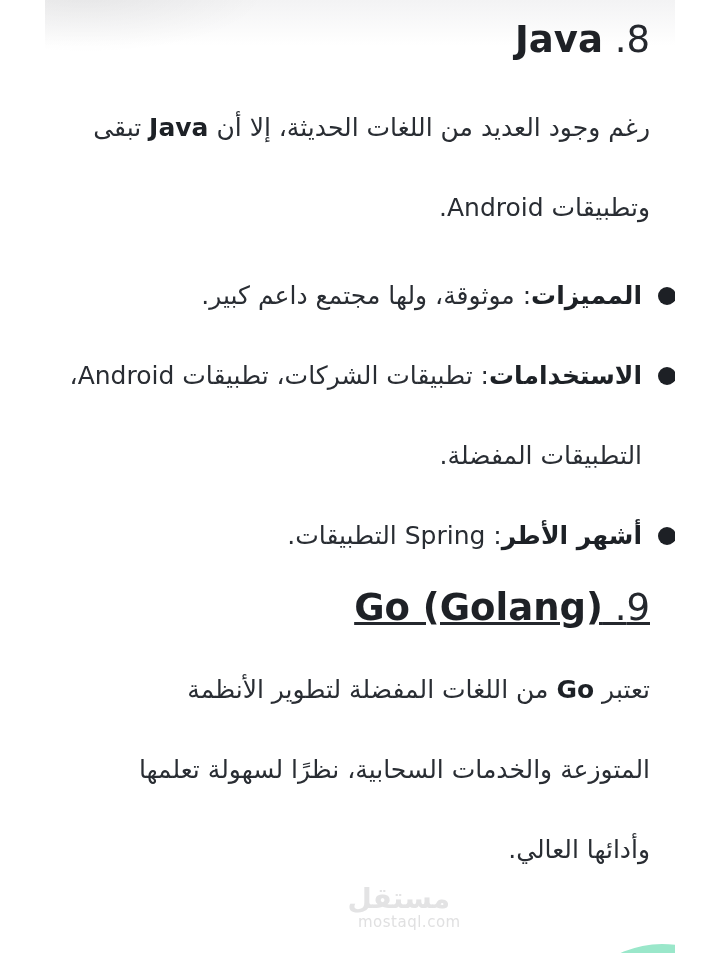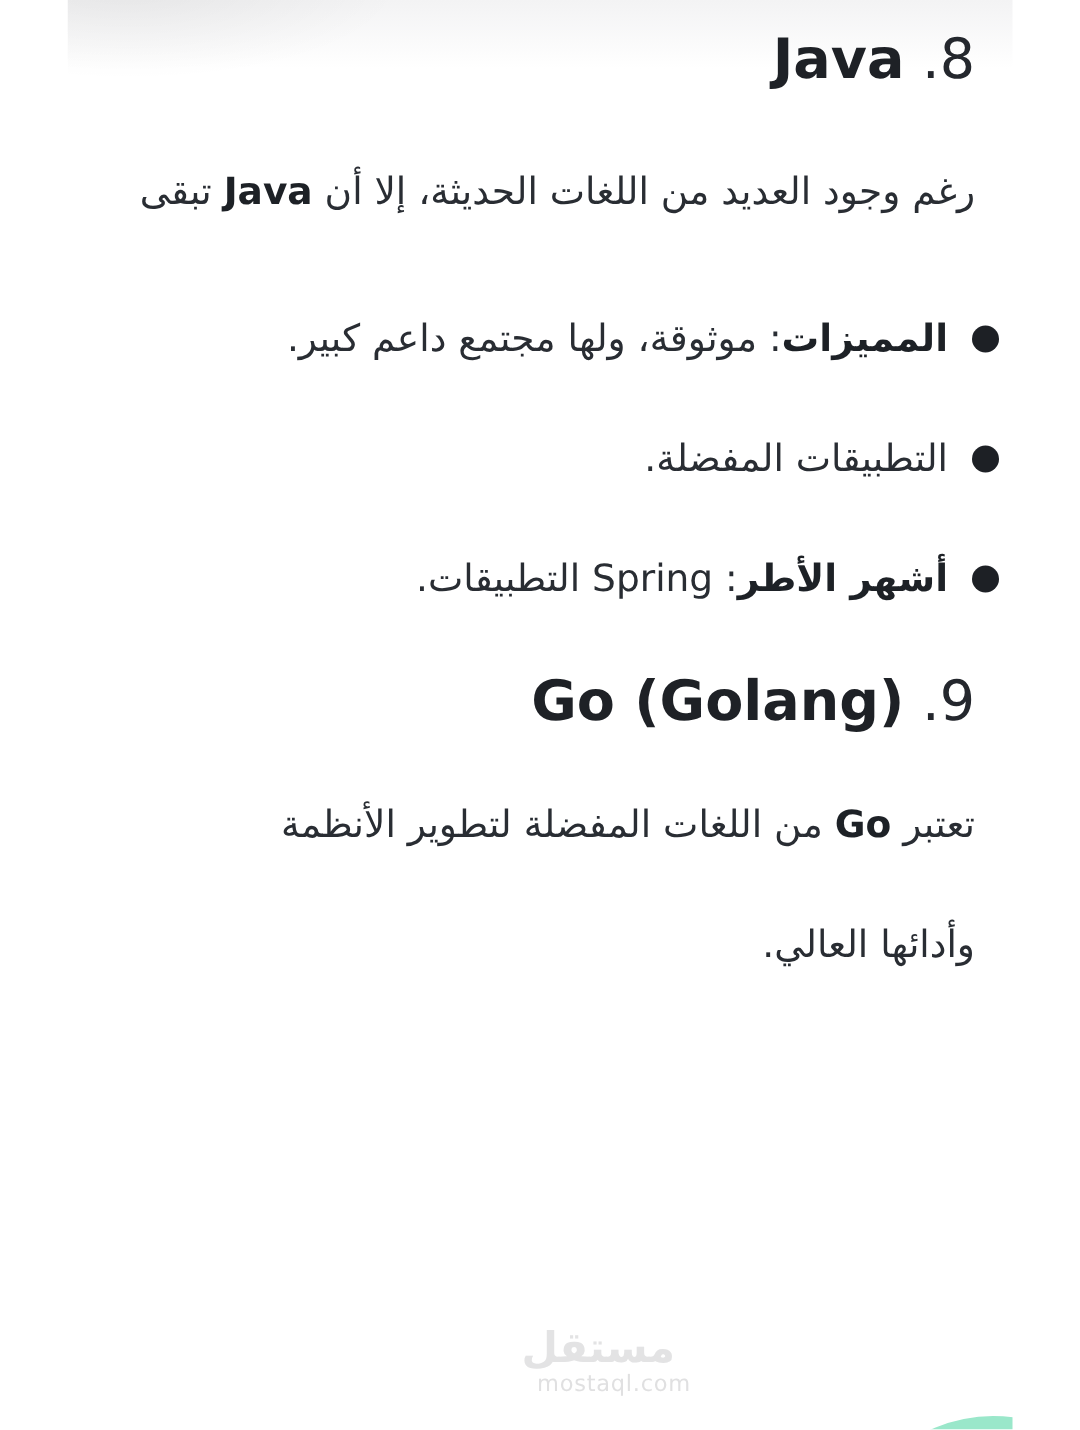--- a/index.html
+++ b/index.html
@@ -35,31 +35,31 @@
   .para{margin:0;}
   .para-1{margin-top:24px;text-align:right;}
   .para-2{margin-top:18px;}
   .line{
     font-size:25px;
     line-height:80px;
     white-space:nowrap;
     color:#292d33;
   }
   .b{font-weight:700;color:#1d2126;}
-  .list{margin:18px;}
+  .list{margin:8px;}
   .list-item{position:relative;}
   .marker{
     position:absolute;
     top:31px;
     right:-34px;
     width:18px;height:18px;
     border-radius:50%;
     background:#1d2025;
   }
-  .heading-9{margin-top:4px;}
+  .heading-9{margin-top:4px;text-decoration:underline;}
   .watermark{
     position:absolute;
     left:313px;top:884px;
     width:92px;
     text-align:center;
     color:#e2e2e3;
     direction:rtl;
   }
   .watermark .logo-ar{
     font-size:28px;
@@ -89,47 +89,50 @@
 
 <div class="page">
   <div class="top-shade"></div>
 
   <div class="content">
 
     <div class="heading heading-8"><span>8. </span><span class="b">Java</span></div>
 
     <div class="para para-1">
         <div class="line"><span>رغم وجود العديد من اللغات الحديثة، إلا أن </span><span class="b">Java</span><span> تبقى</span></div>
+        <div class="line"><span>وتطبيقات Android.</span></div>
       </div>
 
     <div class="list">
       <div class="list-item">
         <span class="marker"></span>
         <div class="item-lines">
             <div class="line"><span class="b">المميزات</span><span>: موثوقة، ولها مجتمع داعم كبير.</span></div>
           </div>
       </div>
       <div class="list-item">
         <span class="marker"></span>
         <div class="item-lines">
+            <div class="line"><span class="b">الاستخدامات</span><span>: تطبيقات الشركات، تطبيقات Android،</span></div>
             <div class="line"><span>التطبيقات المفضلة.</span></div>
           </div>
       </div>
       <div class="list-item">
         <span class="marker"></span>
         <div class="item-lines">
             <div class="line"><span class="b">أشهر الأطر</span><span>: Spring التطبيقات.</span></div>
           </div>
       </div>
     </div>
 
     <div class="heading heading-9"><span>9. </span><span class="b">Go (Golang)</span></div>
 
     <div class="para para-2">
         <div class="line"><span>تعتبر </span><span class="b">Go</span><span> من اللغات المفضلة لتطوير الأنظمة</span></div>
+        <div class="line"><span>المتوزعة والخدمات السحابية، نظرًا لسهولة تعلمها</span></div>
         <div class="line"><span>وأدائها العالي.</span></div>
       </div>
 
   </div>
 
   <div class="watermark">
     <div class="logo-ar">مستقل</div>
     <div class="logo-domain">mostaql.com</div>
   </div>
 

